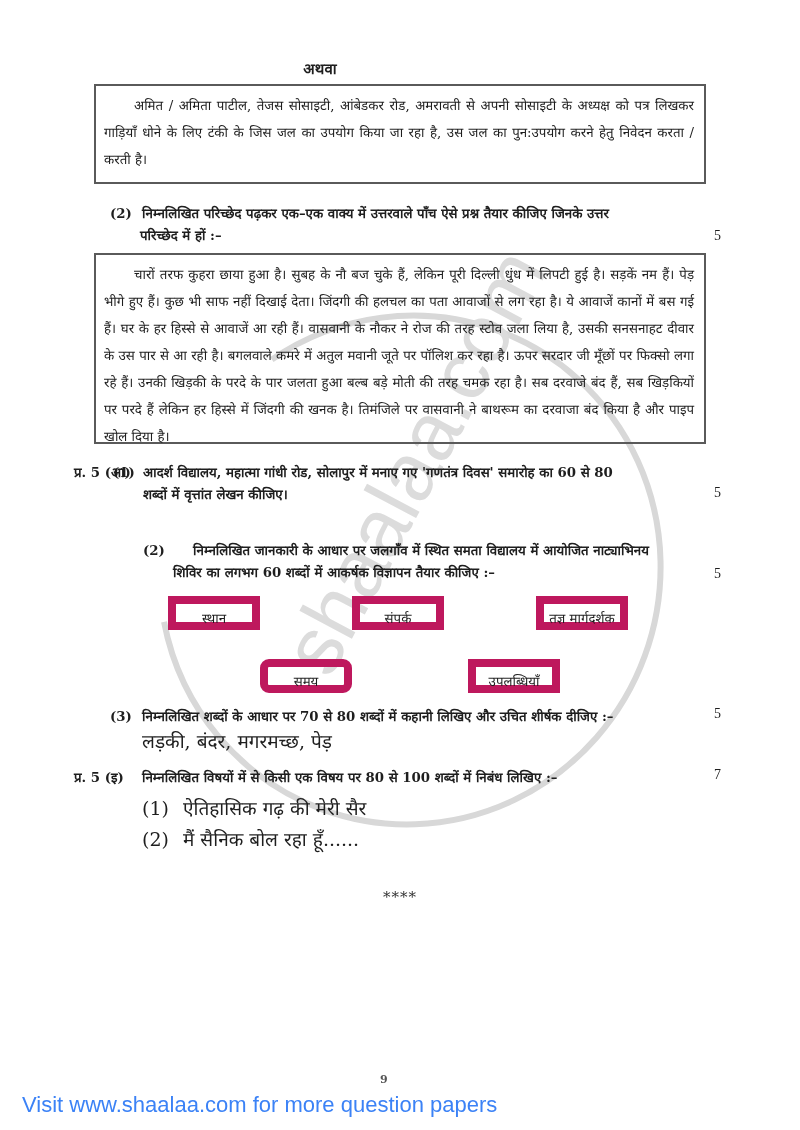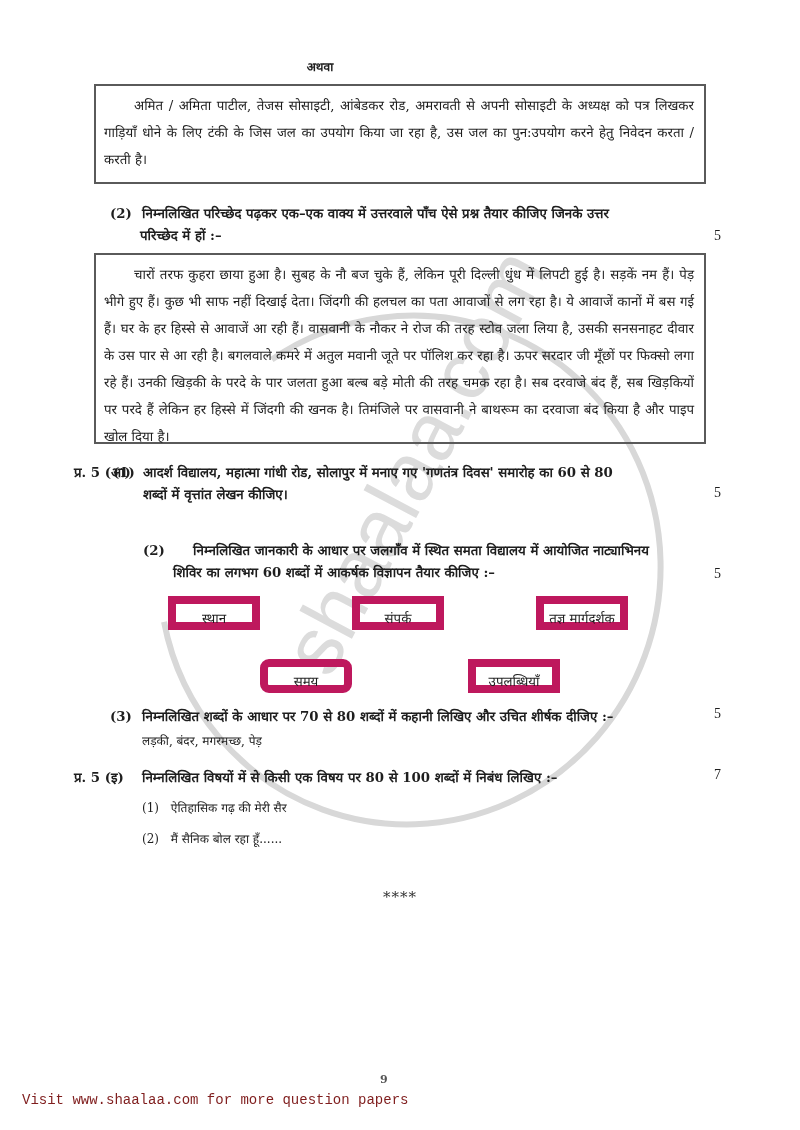--- a/index.html
+++ b/index.html
@@ -2,37 +2,37 @@
 <html><head>
 <meta charset="utf-8">
 <style>
   html, body { margin: 0; padding: 0; background: #ffffff; }
   body {
     width: 800px; height: 1130px; position: relative; overflow: hidden;
     font-family: "DejaVu Serif", "Liberation Serif", serif;
     color: #1e1e1e;
   }
   .abs { position: absolute; }
-  .center-title { left: 0; width: 640px; text-align: center; top: 58px; font-size: 12px; font-weight: bold; }
+  .center-title { left: 0; width: 640px; text-align: center; top: 58px; font-size: 15px; font-weight: bold; }
   .box {
     position: absolute; border: 2px solid #5a5a5a; box-sizing: border-box;
     font-size: 13.3px; line-height: 27px; padding: 6px 10px 0 8px; text-align: justify;
   }
   .box p { margin: 0; text-indent: 30px; }
   .q { position: absolute; font-size: 13.3px; line-height: 22px; }
   .qtext { font-weight: bold; }
   .marks { position: absolute; left: 714px; font-size: 14px; font-family: "Liberation Serif", serif; }
   .lbox {
     position: absolute; border: 8px solid #be185d; box-sizing: border-box;
     width: 92px; height: 34px; text-align: center; line-height: 30px; font-size: 13.3px;
   }
-  .plain { font-weight: normal; font-size: 12px; }
+  .plain { font-weight: normal; font-size: 19px; }
   .footer {
     position: absolute; left: 22px; top: 1092px;
-    font-family: Liberation Mono, monospace; font-size: 14px; color: #7f1d1d;
+    font-family: Liberation Sans, sans-serif; font-size: 22px; color: #3b82f6;
   }
   .pagenum { position: absolute; left: 380px; top: 1073px; font-size: 11px; color: #555; font-weight: bold; }
   .stars { position: absolute; left: 0; width: 800px; text-align: center; top: 888px; font-size: 15px; letter-spacing: 1px; color: #333; }
   .watermark { position: absolute; left: 0; top: 0; pointer-events: none; }
 </style>
 </head>
 <body>
 
 <svg class="watermark" width="800" height="1130" viewBox="0 0 800 1130">
   <ellipse cx="410" cy="570" rx="255" ry="250" fill="none" stroke="#d8d8d8" stroke-width="6" stroke-dasharray="1050 300" transform="rotate(-70 410 570)"></ellipse>

